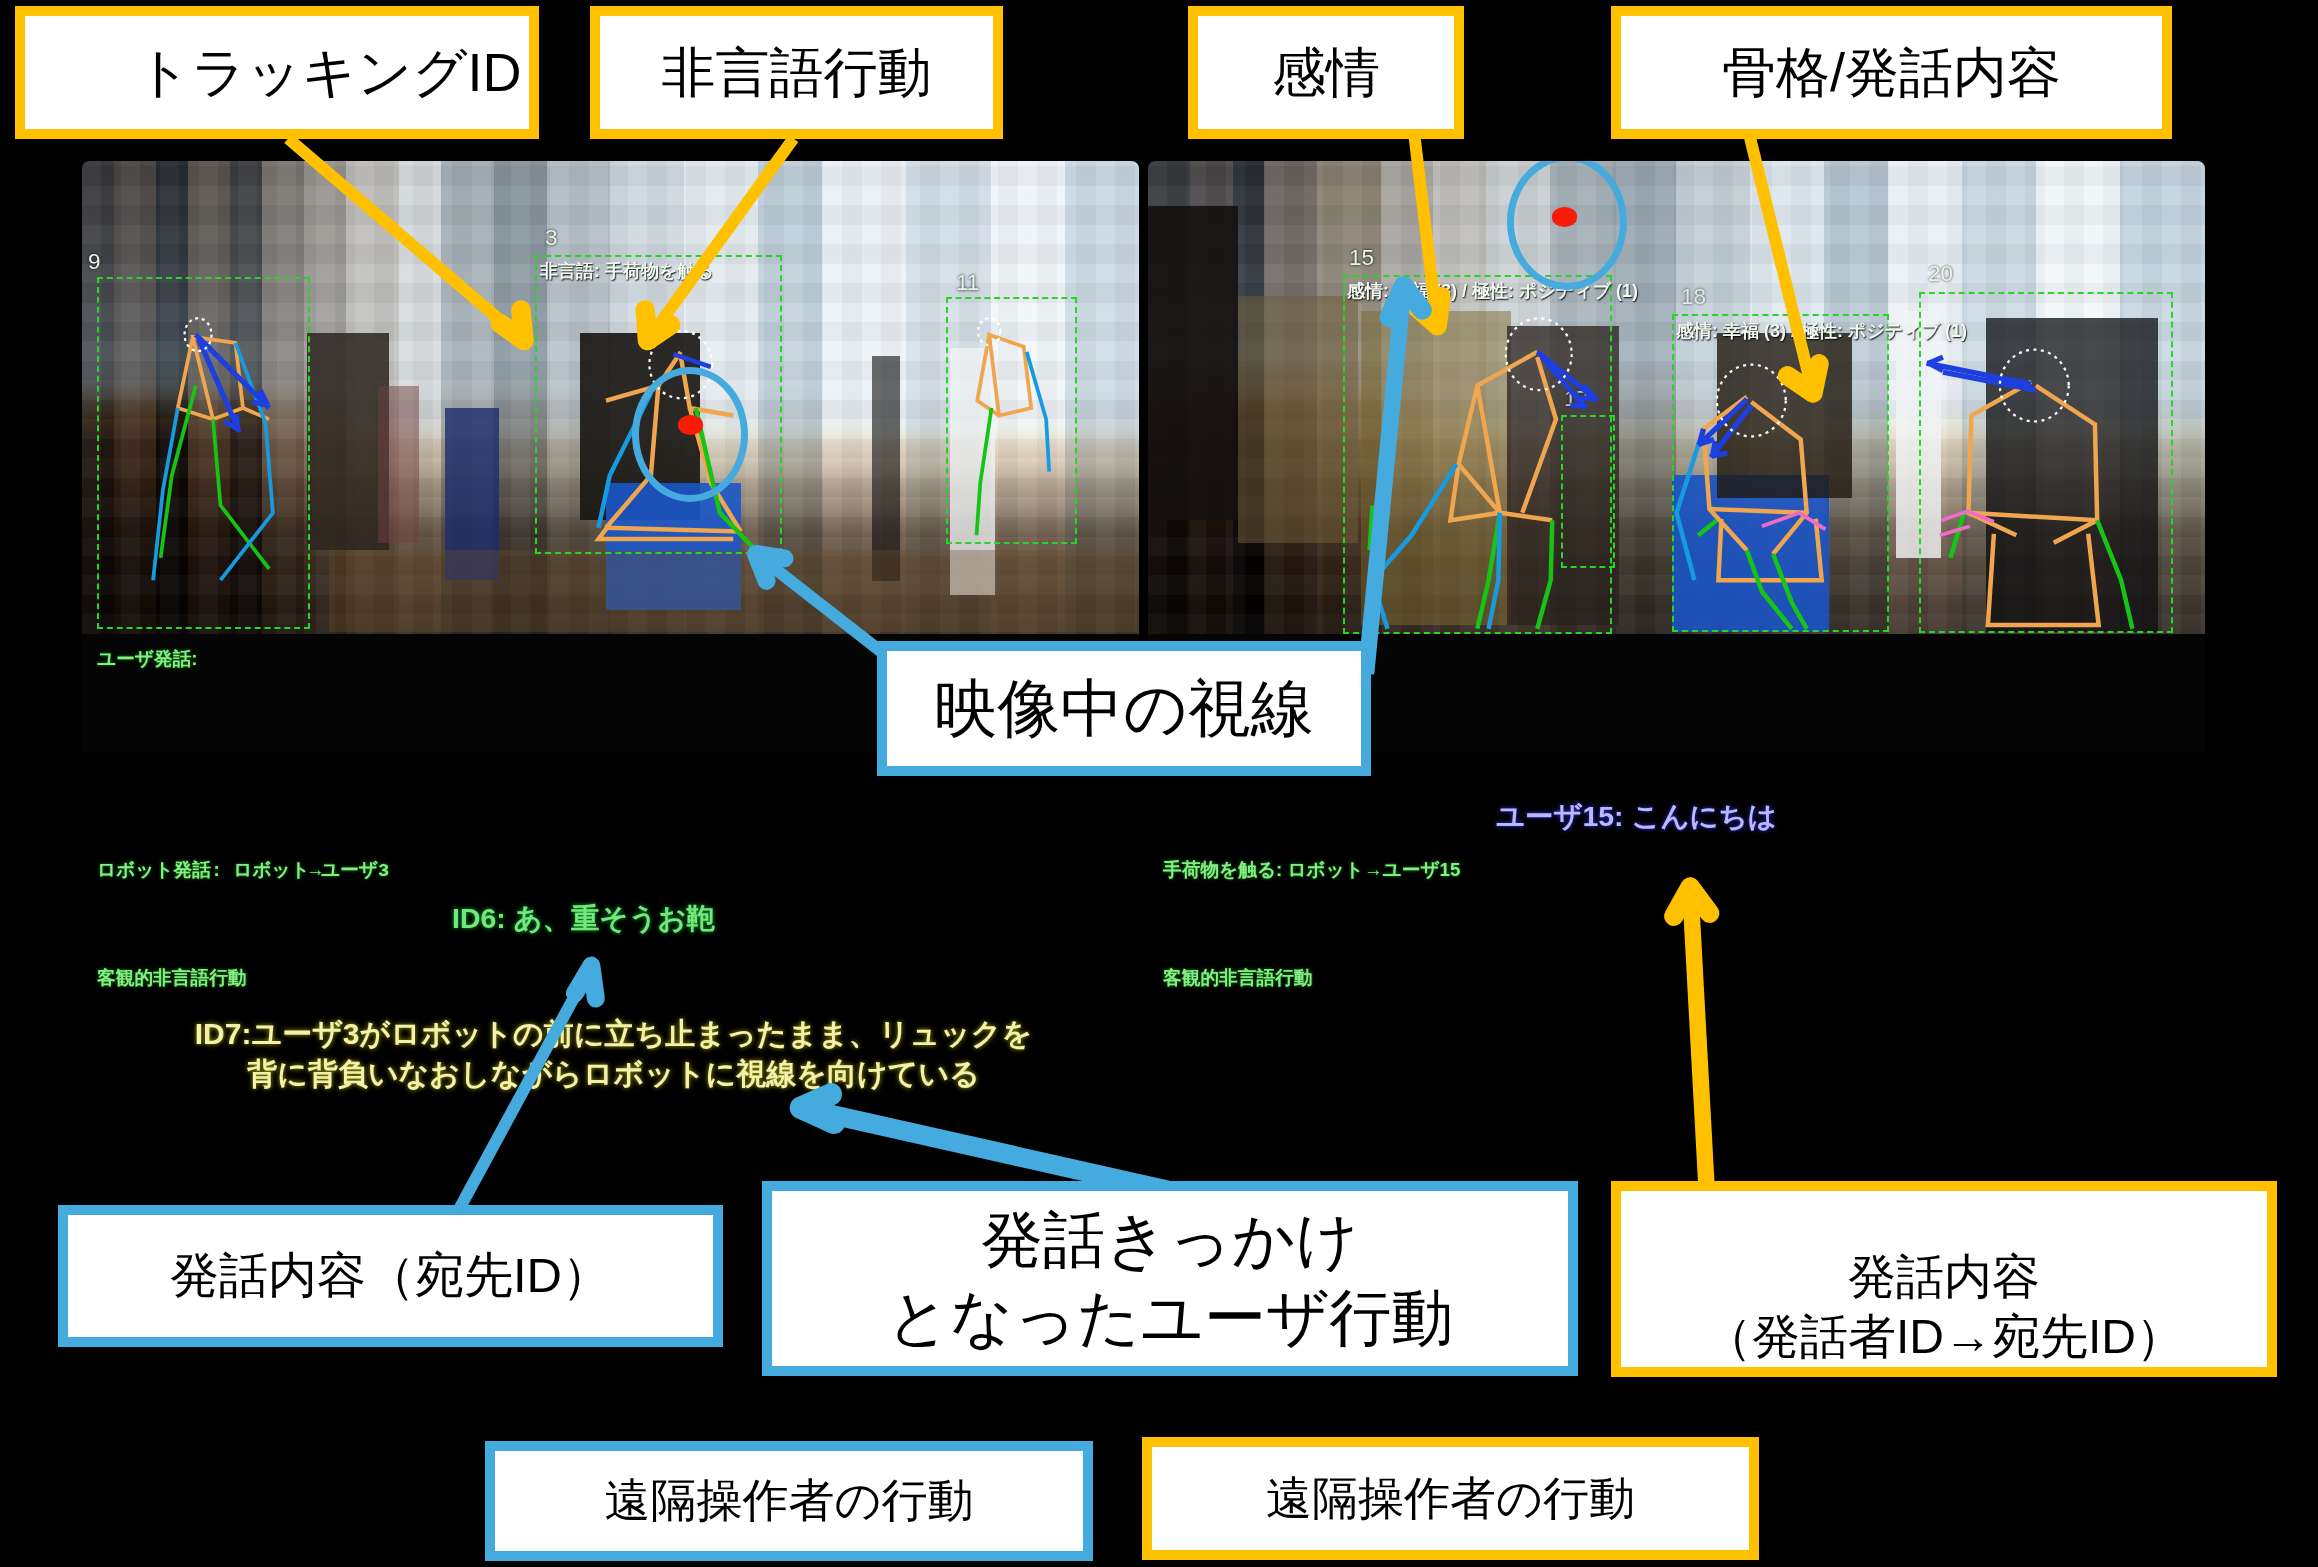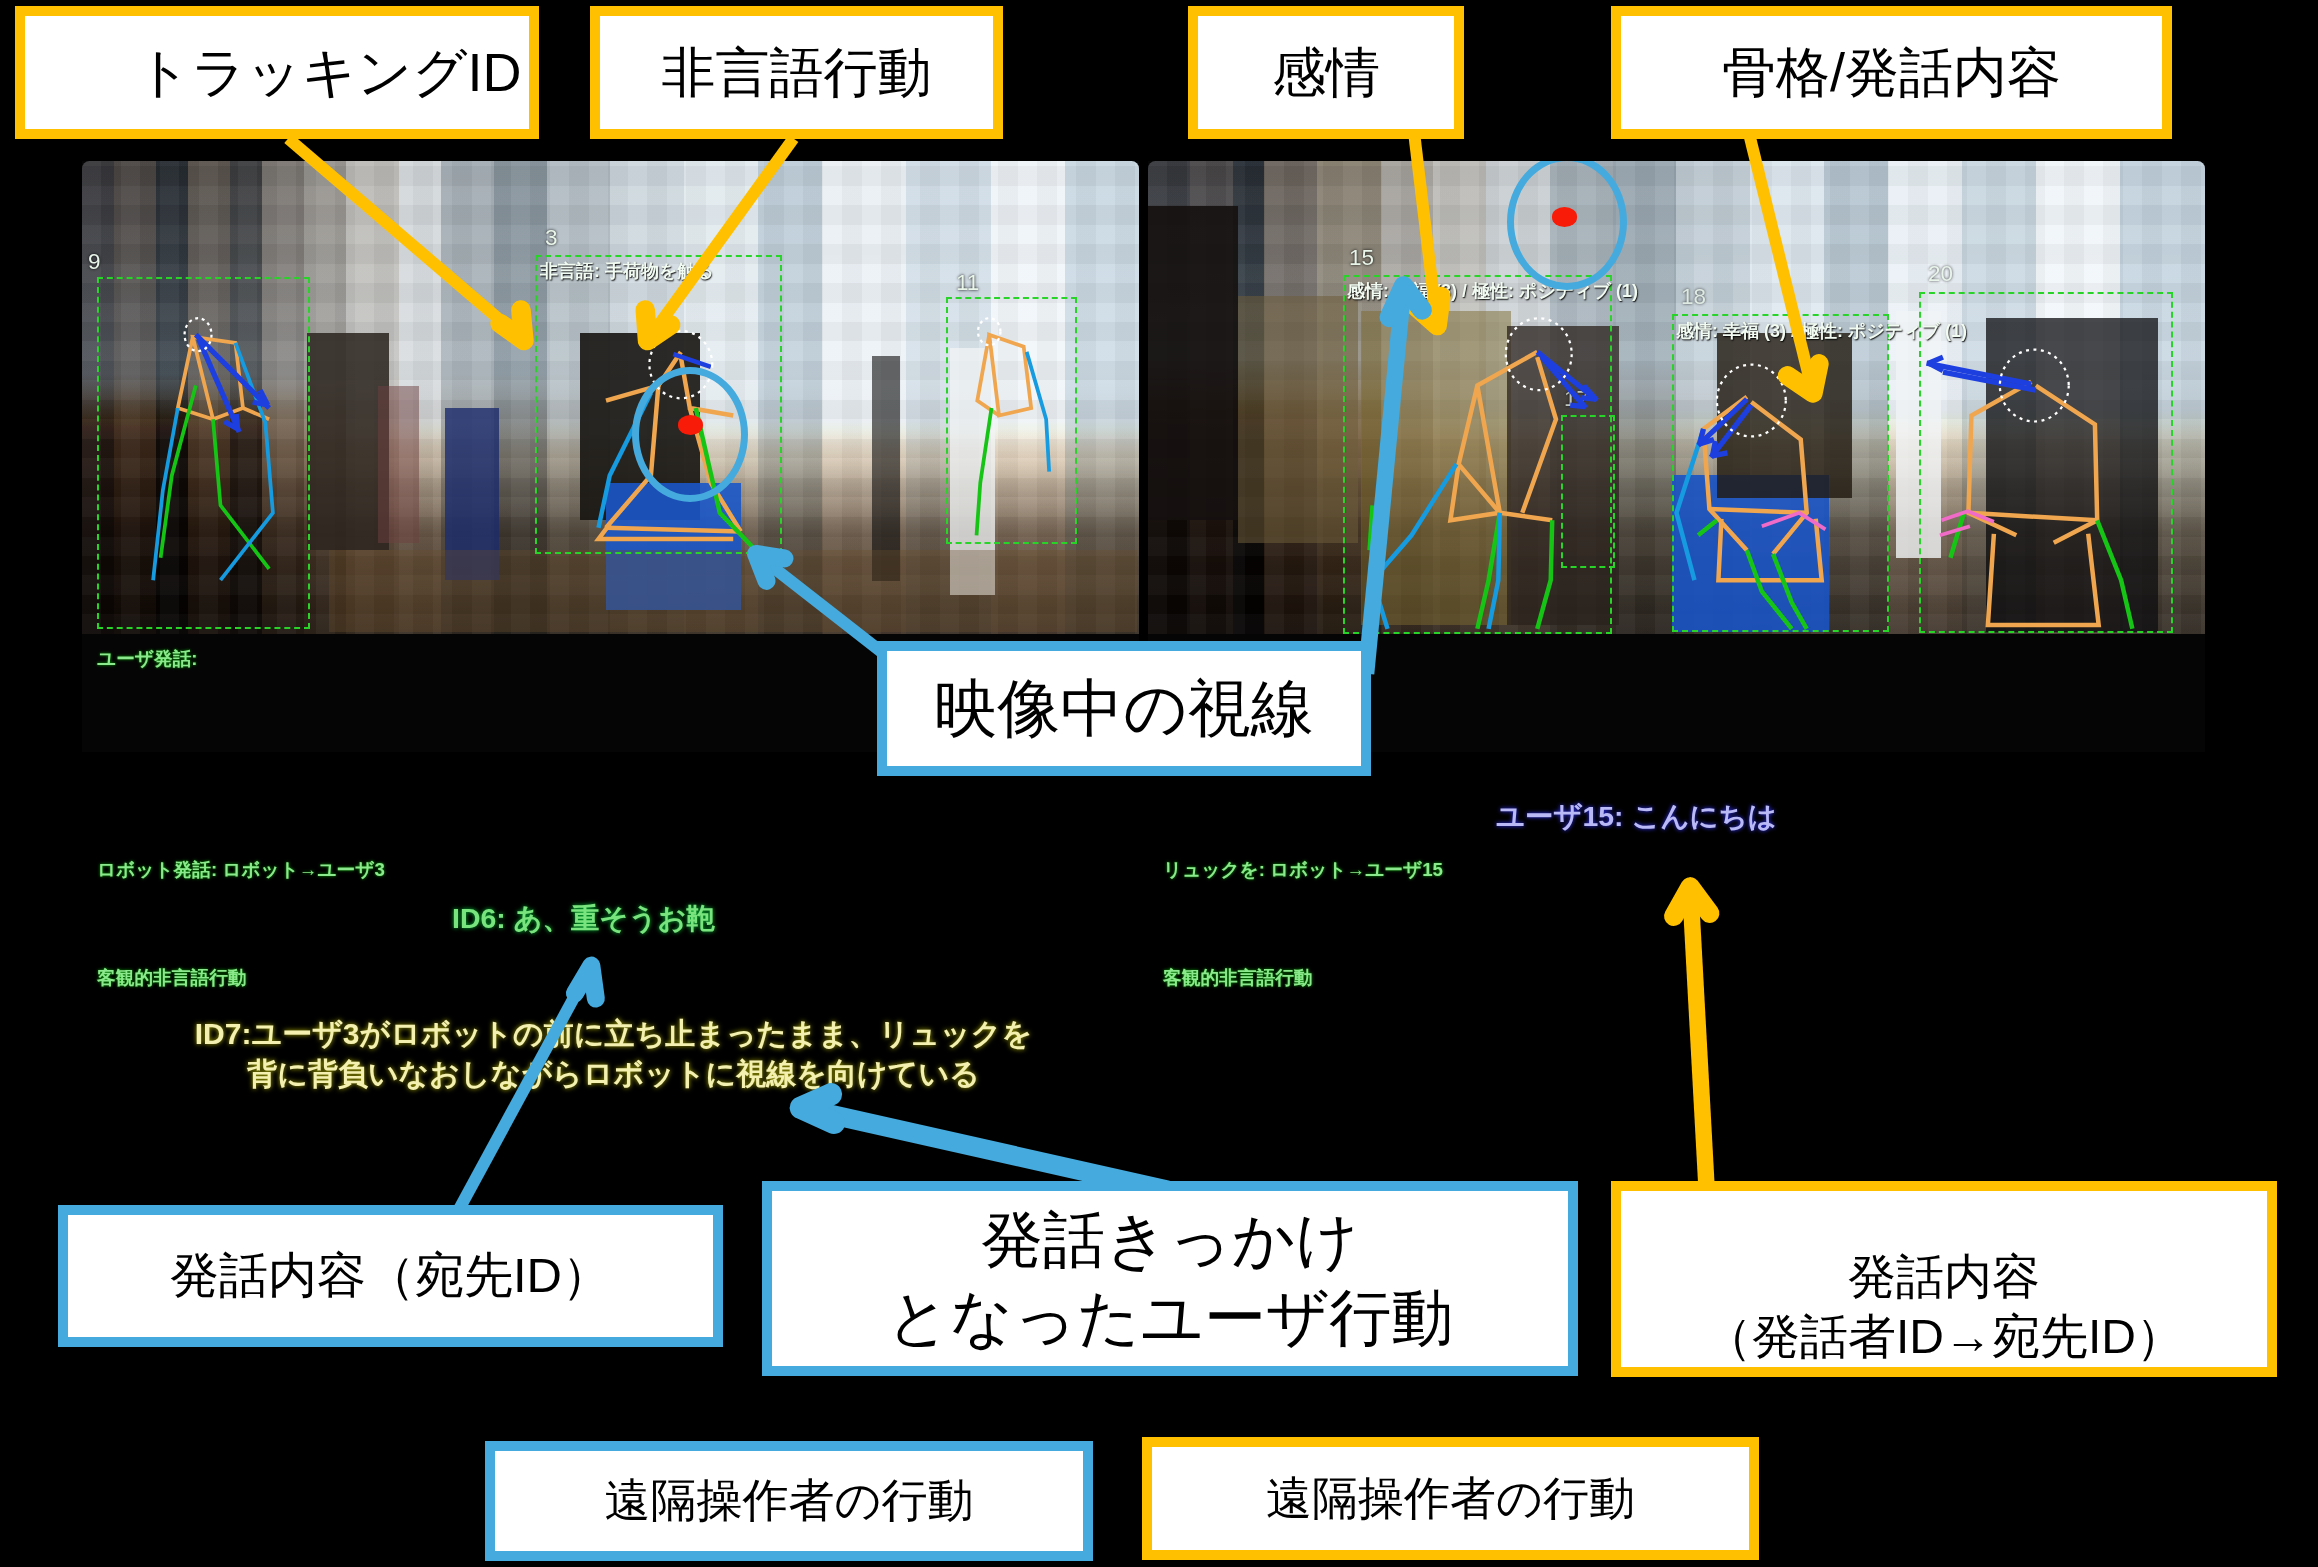--- a/index.html
+++ b/index.html
@@ -161,21 +161,21 @@
       <div class="gaze-dot" style="left:596px;top:254px;"></div>
       <div class="gaze-ring" style="left:550px;top:206px;width:116px;height:135px;"></div>
     </div>
 
     <div class="console" style="top:473px;height:118px;">
       <div class="cline lab-green" style="left:15px;top:12px;">ユーザ発話:</div>
     </div>
   </div>
 
   <div style="position:absolute;left:82px;top:752px;width:1057px;height:419px;">
-    <div class="cline lab-green" style="position:absolute;left:15px;top:105px;">ロボット発話: ロボット→ユーザ3</div>
+    <div class="cline lab-green" style="position:absolute;left:15px;top:105px;font-family:Liberation Mono, monospace;">ロボット発話: ロボット→ユーザ3</div>
     <div class="cline say-green" style="position:absolute;left:370px;top:148px;">ID6: あ、重そうお鞄</div>
     <div class="cline lab-green" style="position:absolute;left:15px;top:213px;">客観的非言語行動</div>
     <div style="position:absolute;left:30px;top:262px;width:1003px;">
       <div class="say-yellow" style="display: block;">ID7:ユーザ3がロボットの前に立ち止まったまま、リュックを</div>
       <div class="say-yellow" style="display: block;">背に背負いなおしながらロボットに視線を向けている</div>
     </div>
   </div>
 
   <div class="panel" style="left:1148px;top:161px;width:1057px;height:591px;">
     <div class="vid">
@@ -279,21 +279,21 @@
       <div class="gaze-ring" style="left:359px;top:-7.5px;width:120px;height:136px;"></div>
     </div>
 
     <div class="console" style="top:473px;height:118px;">
       <div class="cline lab-lav" style="left:15px;top:12px;">ユーザ発話: →ロボット</div>
     </div>
   </div>
 
   <div style="position:absolute;left:1148px;top:752px;width:1057px;height:419px;">
     <div class="cline say-lav" style="position:absolute;left:348px;top:46px;">ユーザ15: こんにちは</div>
-    <div class="cline lab-green" style="position:absolute;left:15px;top:105px;">リュックを: ロボット→ユーザ15</div>
+    <div class="cline lab-green" style="position:absolute;left:15px;top:105px;">手荷物を触る: ロボット→ユーザ15</div>
     <div class="cline lab-green" style="position:absolute;left:15px;top:213px;">客観的非言語行動</div>
   </div>
 
   <svg class="lines" viewBox="0 0 3098 2094" preserveAspectRatio="none">
 
     <path d="M385,185 L700,455" stroke="#FFC000" stroke-width="16" fill="none"></path>
     <path d="M700,455 L668,432 M700,455 L696,414" stroke="#FFC000" stroke-width="26" fill="none" stroke-linecap="round"></path>
     <path d="M1060,185 L865,455" stroke="#FFC000" stroke-width="16" fill="none"></path>
     <path d="M865,455 L862,414 M865,455 L896,434" stroke="#FFC000" stroke-width="26" fill="none" stroke-linecap="round"></path>
 

